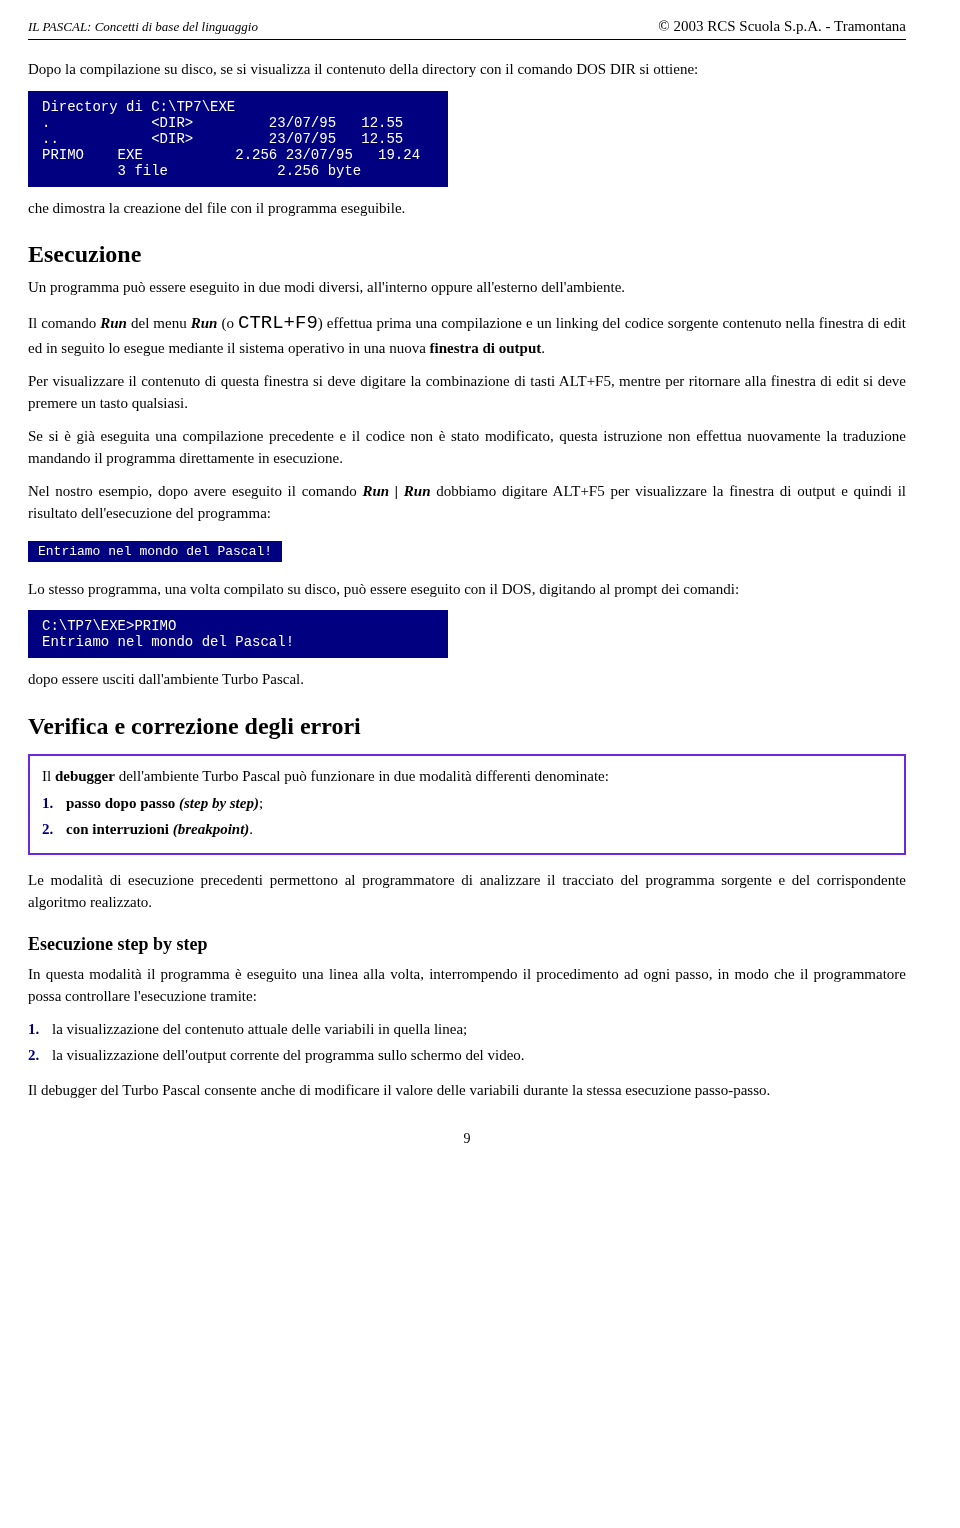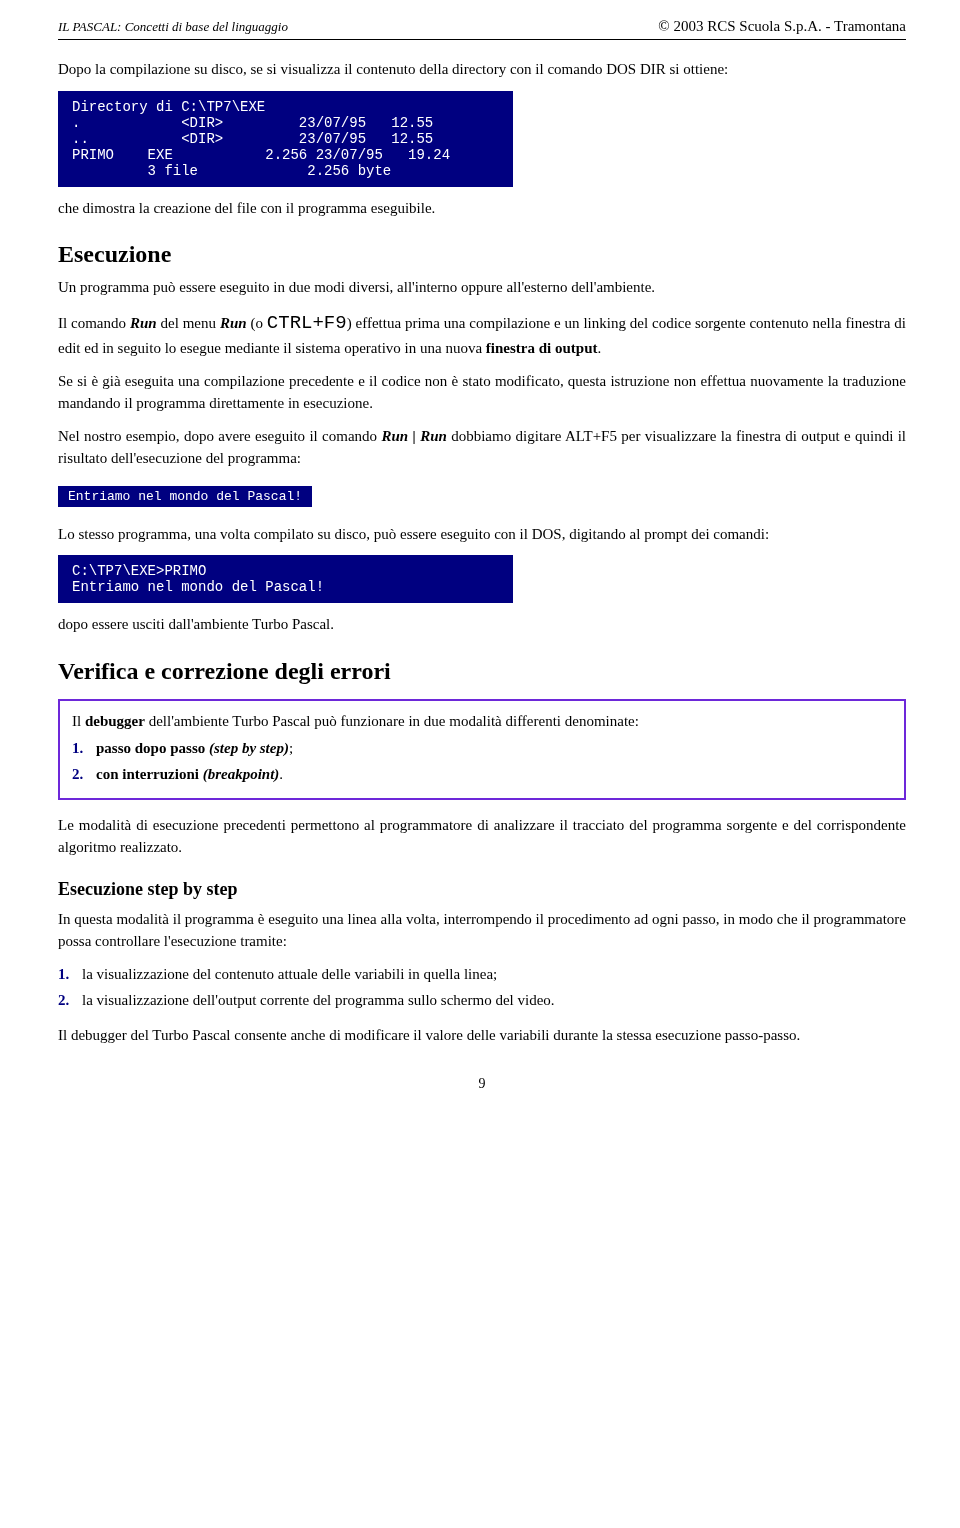--- a/index.html
+++ b/index.html
@@ -5,22 +5,21 @@
     * { margin: 0; padding: 0; box-sizing: border-box; }
     body {
       font-family: "Times New Roman", Times, serif;
       font-size: 15px;
       color: #000;
       background: #fff;
       width: 960px;
       min-height: 1528px;
     }
     .page {
-      padding: 18px 54px 40px 50px;
-      margin-left: 8px;
+      padding: 18px 54px 40px 28px;
     }
     .header {
       display: flex;
       justify-content: space-between;
       align-items: flex-end;
       border-bottom: 1.5px solid #000;
       padding-bottom: 4px;
       margin-bottom: 18px;
     }
     .header-left {
@@ -37,21 +36,21 @@
       text-align: justify;
     }
     .dos-box-wide {
       background: #000080;
       color: #fff;
       font-family: "Courier New", Courier, monospace;
       font-size: 14px;
       padding: 8px 14px;
       margin: 10px 0 10px 0;
       display: block;
-      width: 455px;
+      width: 420px;
     }
     .dos-line {
       display: block;
       white-space: pre;
       color: #fff;
     }
     .section-heading {
       font-size: 24px;
       font-weight: bold;
       margin-top: 22px;
@@ -133,20 +132,23 @@
   <h2 class="section-heading">Esecuzione</h2>
 
   <p class="section-text">
     <span>Un programma può essere eseguito in due modi diversi, all'interno oppure all'esterno dell'ambiente.</span>
   </p>
 
   <p class="section-text">
     <span>Il comando </span><span class="italic">Run</span><span> del menu </span><span class="italic">Run</span><span> (o </span><span class="inline-code">CTRL+F9</span><span>) effettua prima una compilazione e un linking del codice sorgente contenuto nella finestra di edit ed in seguito lo esegue mediante il sistema operativo in una nuova </span><span class="bold">finestra di output</span><span>.</span>
   </p>
 
+  <p class="section-text">
+    <span>Per visualizzare il contenuto di questa finestra si deve digitare la combinazione di tasti ALT+F5, mentre per ritornare alla finestra di edit si deve premere un tasto qualsiasi.</span>
+  </p>
 
   <p class="section-text">
     <span>Se si è già eseguita una compilazione precedente e il codice non è stato modificato, questa istruzione non effettua nuovamente la traduzione mandando il programma direttamente in esecuzione.</span>
   </p>
 
   <p class="section-text">
     <span>Nel nostro esempio, dopo avere eseguito il comando </span><span class="italic">Run | Run</span><span> dobbiamo digitare ALT+F5 per visualizzare la finestra di output e quindi il risultato dell'esecuzione del programma:</span>
   </p>
 
   <div>

